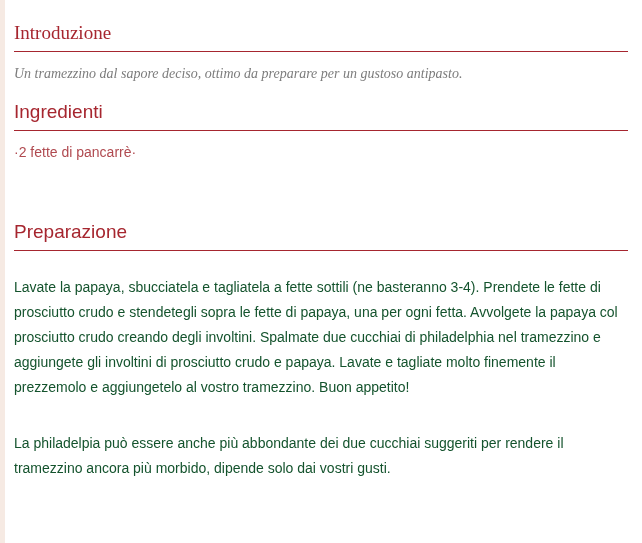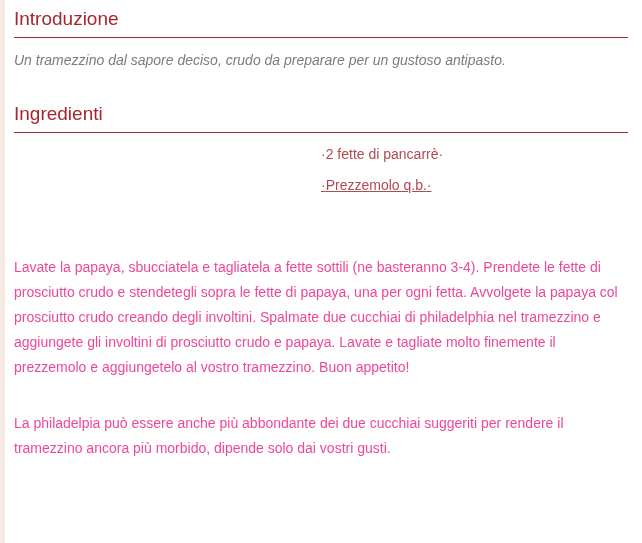--- a/index.html
+++ b/index.html
@@ -24,81 +24,80 @@
   }
   h2.section-title {
     margin: 0;
     font-size: 19px;
     line-height: 20px;
     font-weight: 400;
     color: #a6262f;
     padding-bottom: 8px;
     border-bottom: 1px solid #a6262f;
   }
-  .sec-intro { margin-top: 9px; }
-  .sec-ingredienti { margin-top: 34px; }
+  .sec-intro { margin-top: 23px; font-family: Liberation Serif, serif; }
+  .sec-ingredienti { margin-top: 18px; }
   .sec-preparazione { margin-top: 48px; }
   .sec-accorgimenti { margin-top: 31px; }
 
   p.intro-text {
     margin: 12px 0 0 0;
     font-size: 14px;
     line-height: 20px;
     color: #7c7c7c;
     font-style: italic;
   }
   .ing-grid {
     display: flex;
     margin-top: 12px;
-    justify-content: flex-end;
   }
   .ing-col { width: 307px; }
   a.ingredient {
     display: inline-block;
     font-size: 14px;
     line-height: 16px;
     color: #b04a50;
     text-decoration: underline;
     cursor: pointer;
     margin-bottom: 14px;
   }
   .ing-row { display: block; }
   a.ingredient.plain { text-decoration: none; }
   a.ingredient .b { font-size: 14px; }
   p.body-text {
-    margin: 4px 0 0 0;
+    margin: 24px 0 0 0;
     font-size: 14px;
     line-height: 25px;
-    color: #ec4899;
+    color: #14532d;
   }
   .sec-accorgimenti p.body-text { margin-top: 6px; }
 </style>
 </head>
 <body>
 
 <div class="left-strip"></div>
 
 <div class="content">
 
   <section class="sec-intro">
     <h2 class="section-title">Introduzione</h2>
-    <p class="intro-text">Un tramezzino dal sapore deciso, crudo da preparare per un gustoso antipasto.</p>
+    <p class="intro-text">Un tramezzino dal sapore deciso, ottimo da preparare per un gustoso antipasto.</p>
   </section>
 
   <section class="sec-ingredienti">
     <h2 class="section-title">Ingredienti</h2>
     <div class="ing-grid">
       <div class="ing-col">
         <span class="ing-row"><a class="ingredient plain"><span class="b">·</span><span>2 fette di pancarrè</span><span class="b">·</span></a></span>
-        <span class="ing-row"><a class="ingredient"><span class="b">·</span><span>Prezzemolo q.b.</span><span class="b">·</span></a></span>
       </div>
     </div>
   </section>
 
   <section class="sec-preparazione">
+    <h2 class="section-title">Preparazione</h2>
     <p class="body-text">Lavate la papaya, sbucciatela e tagliatela a fette sottili (ne basteranno 3-4). Prendete le fette di prosciutto crudo e stendetegli sopra le fette di papaya, una per ogni fetta. Avvolgete la papaya col prosciutto crudo creando degli involtini. Spalmate due cucchiai di philadelphia nel tramezzino e aggiungete gli involtini di prosciutto crudo e papaya. Lavate e tagliate molto finemente il prezzemolo e aggiungetelo al vostro tramezzino. Buon appetito!</p>
   </section>
 
   <section class="sec-accorgimenti">
     <p class="body-text">La philadelpia può essere anche più abbondante dei due cucchiai suggeriti per rendere il tramezzino ancora più morbido, dipende solo dai vostri gusti.</p>
   </section>
 
 </div>
 
 </body></html>

